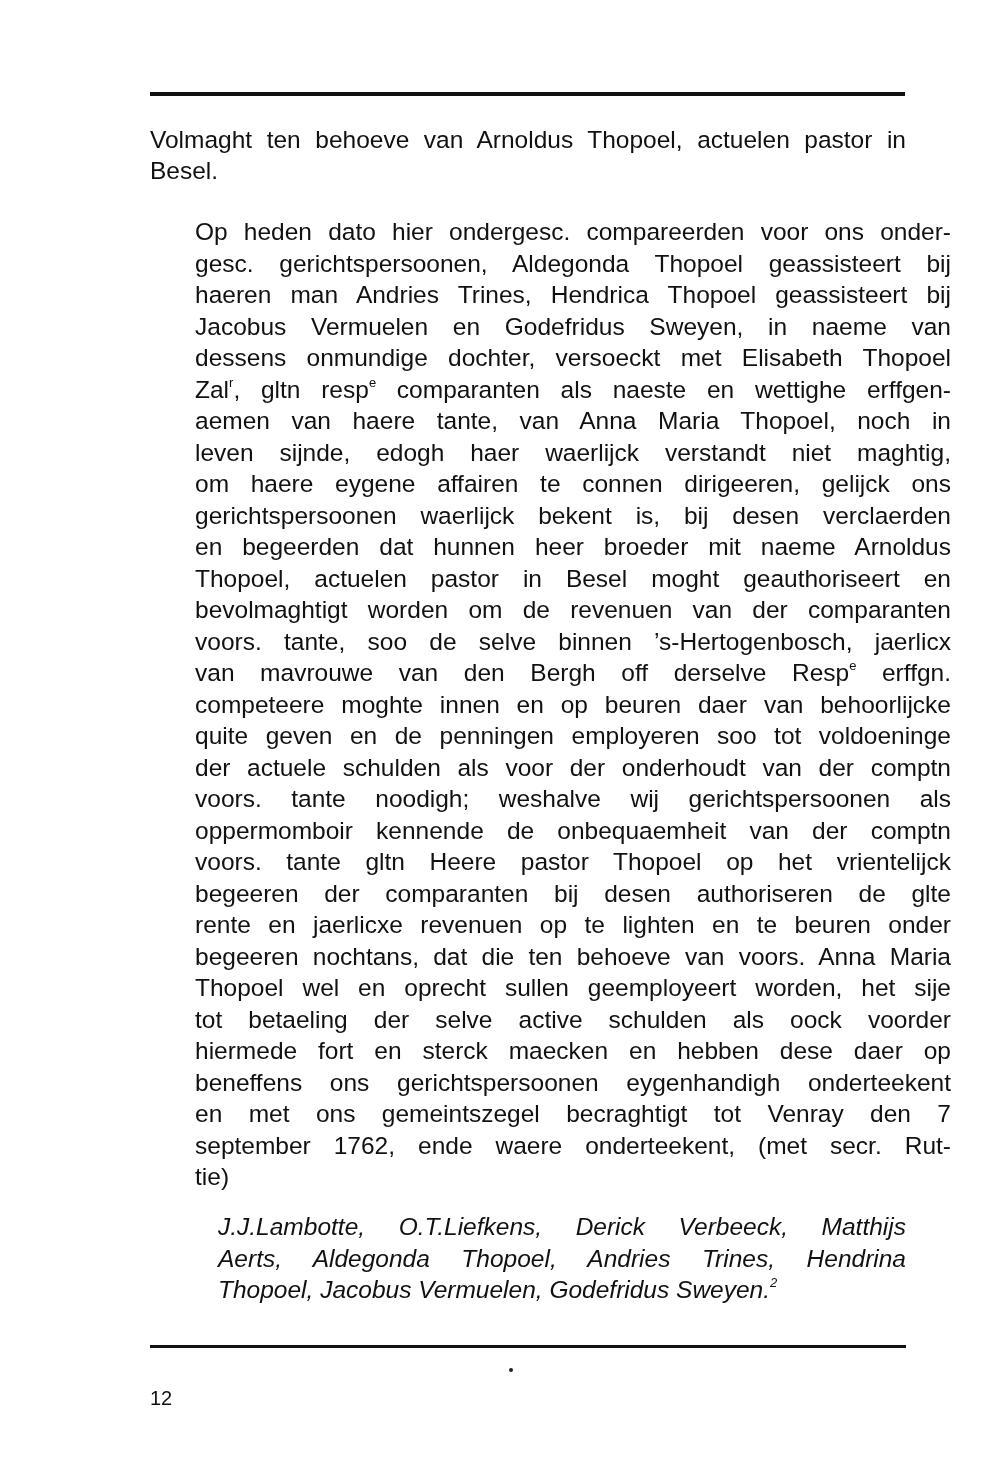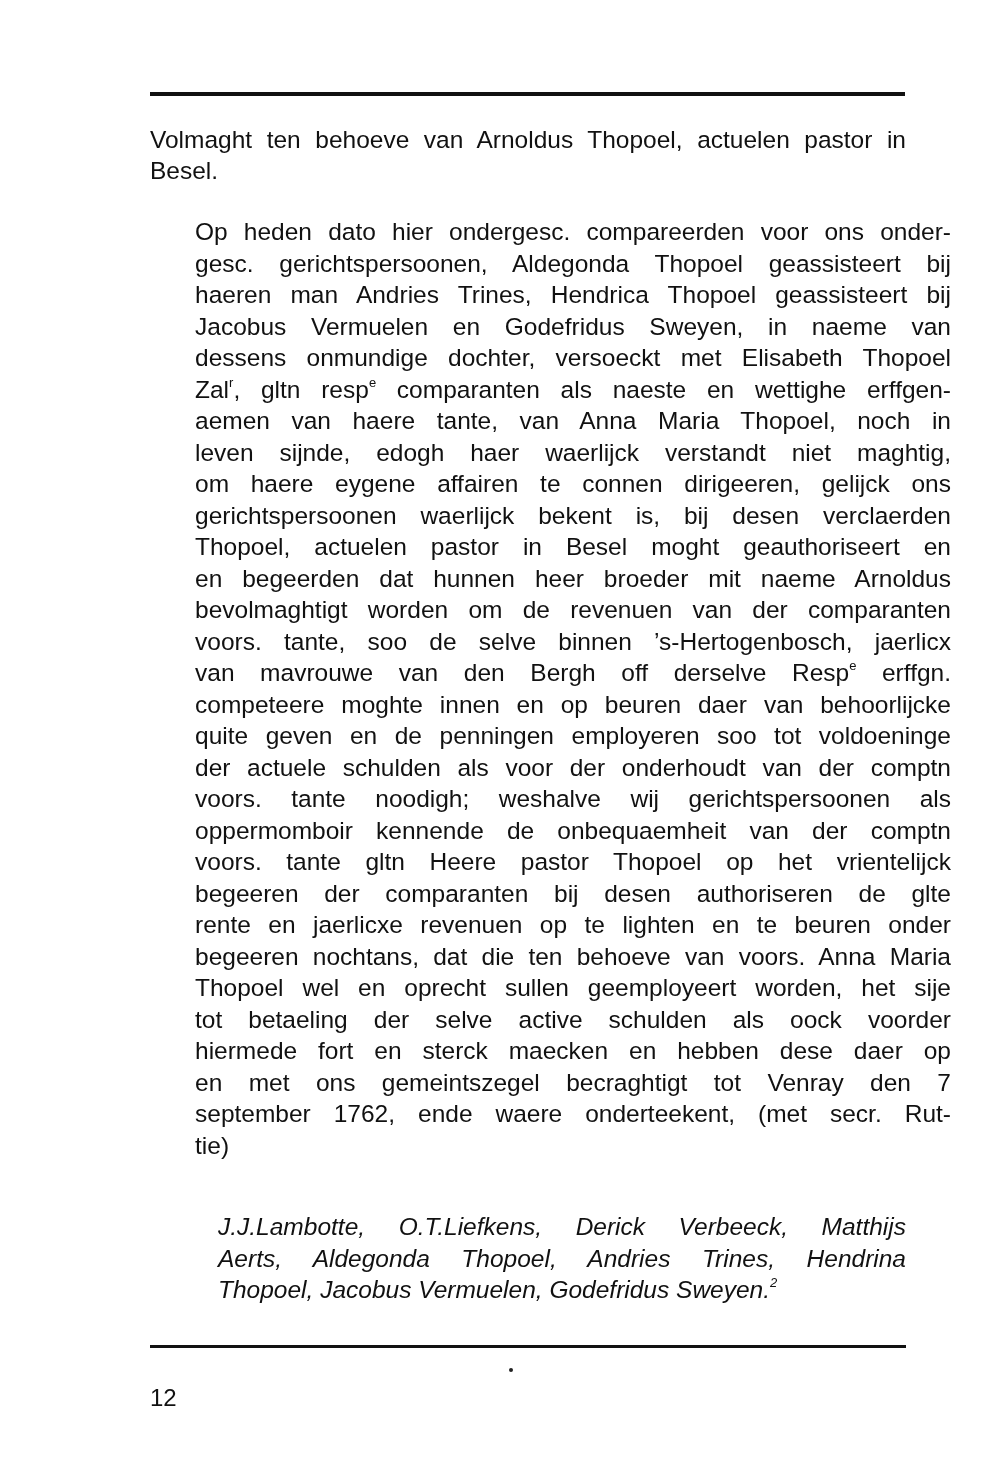--- a/index.html
+++ b/index.html
@@ -71,21 +71,21 @@
     }
     sup {
       font-size: 13px;
       line-height: 0;
       vertical-align: 11px;
     }
     .page-number {
       position: absolute;
       left: 150px;
       top: 1384px;
-      font-size: 24px;
+      font-size: 20px;
       line-height: 28px;
     }
     .speck {
       position: absolute;
       left: 509px;
       top: 1368px;
       width: 4px;
       height: 4px;
       border-radius: 50%;
       background: #222;
@@ -102,37 +102,38 @@
     <span class="line"><span>Op heden dato hier ondergesc. compareerden voor ons onder-</span></span>
     <span class="line"><span>gesc. gerichtspersoonen, Aldegonda Thopoel geassisteert bij</span></span>
     <span class="line"><span>haeren man Andries Trines, Hendrica Thopoel geassisteert bij</span></span>
     <span class="line"><span>Jacobus Vermuelen en Godefridus Sweyen, in naeme van</span></span>
     <span class="line"><span>dessens onmundige dochter, versoeckt met Elisabeth Thopoel</span></span>
     <span class="line"><span>Zal</span><sup>r</sup><span>, gltn resp</span><sup>e</sup><span> comparanten als naeste en wettighe erffgen-</span></span>
     <span class="line"><span>aemen van haere tante, van Anna Maria Thopoel, noch in</span></span>
     <span class="line"><span>leven sijnde, edogh haer waerlijck verstandt niet maghtig,</span></span>
     <span class="line"><span>om haere eygene affairen te connen dirigeeren, gelijck ons</span></span>
     <span class="line"><span>gerichtspersoonen waerlijck bekent is, bij desen verclaerden</span></span>
+    <span class="line"><span>en begeerden dat hunnen heer broeder mit naeme Arnoldus</span></span>
     <span class="line"><span>Thopoel, actuelen pastor in Besel moght geauthoriseert en</span></span>
-    <span class="line"><span>en begeerden dat hunnen heer broeder mit naeme Arnoldus</span></span>
     <span class="line"><span>bevolmaghtigt worden om de revenuen van der comparanten</span></span>
     <span class="line"><span>voors. tante, soo de selve binnen ’s-Hertogenbosch, jaerlicx</span></span>
     <span class="line"><span>van mavrouwe van den Bergh off derselve Resp</span><sup>e</sup><span> erffgn.</span></span>
     <span class="line"><span>competeere moghte innen en op beuren daer van behoorlijcke</span></span>
     <span class="line"><span>quite geven en de penningen employeren soo tot voldoeninge</span></span>
     <span class="line"><span>der actuele schulden als voor der onderhoudt van der comptn</span></span>
     <span class="line"><span>voors. tante noodigh; weshalve wij gerichtspersoonen als</span></span>
     <span class="line"><span>oppermomboir kennende de onbequaemheit van der comptn</span></span>
     <span class="line"><span>voors. tante gltn Heere pastor Thopoel op het vrientelijck</span></span>
     <span class="line"><span>begeeren der comparanten bij desen authoriseren de glte</span></span>
     <span class="line"><span>rente en jaerlicxe revenuen op te lighten en te beuren onder</span></span>
     <span class="line"><span>begeeren nochtans, dat die ten behoeve van voors. Anna Maria</span></span>
     <span class="line"><span>Thopoel wel en oprecht sullen geemployeert worden, het sije</span></span>
     <span class="line"><span>tot betaeling der selve active schulden als oock voorder</span></span>
     <span class="line"><span>hiermede fort en sterck maecken en hebben dese daer op</span></span>
+    <span class="line"><span>beneffens ons gerichtspersoonen eygenhandigh onderteekent</span></span>
     <span class="line"><span>en met ons gemeintszegel becraghtigt tot Venray den 7</span></span>
     <span class="line"><span>september 1762, ende waere onderteekent, (met secr. Rut-</span></span>
     <span class="line last"><span>tie)</span></span>
   </div>
 
 <div class="signatures">
   <span class="line">J.J.Lambotte, O.T.Liefkens, Derick Verbeeck, Matthijs</span>
   <span class="line">Aerts, Aldegonda Thopoel, Andries Trines, Hendrina</span>
   <span class="line last"><span>Thopoel, Jacobus Vermuelen, Godefridus Sweyen.</span><sup>2</sup></span>
 </div>

